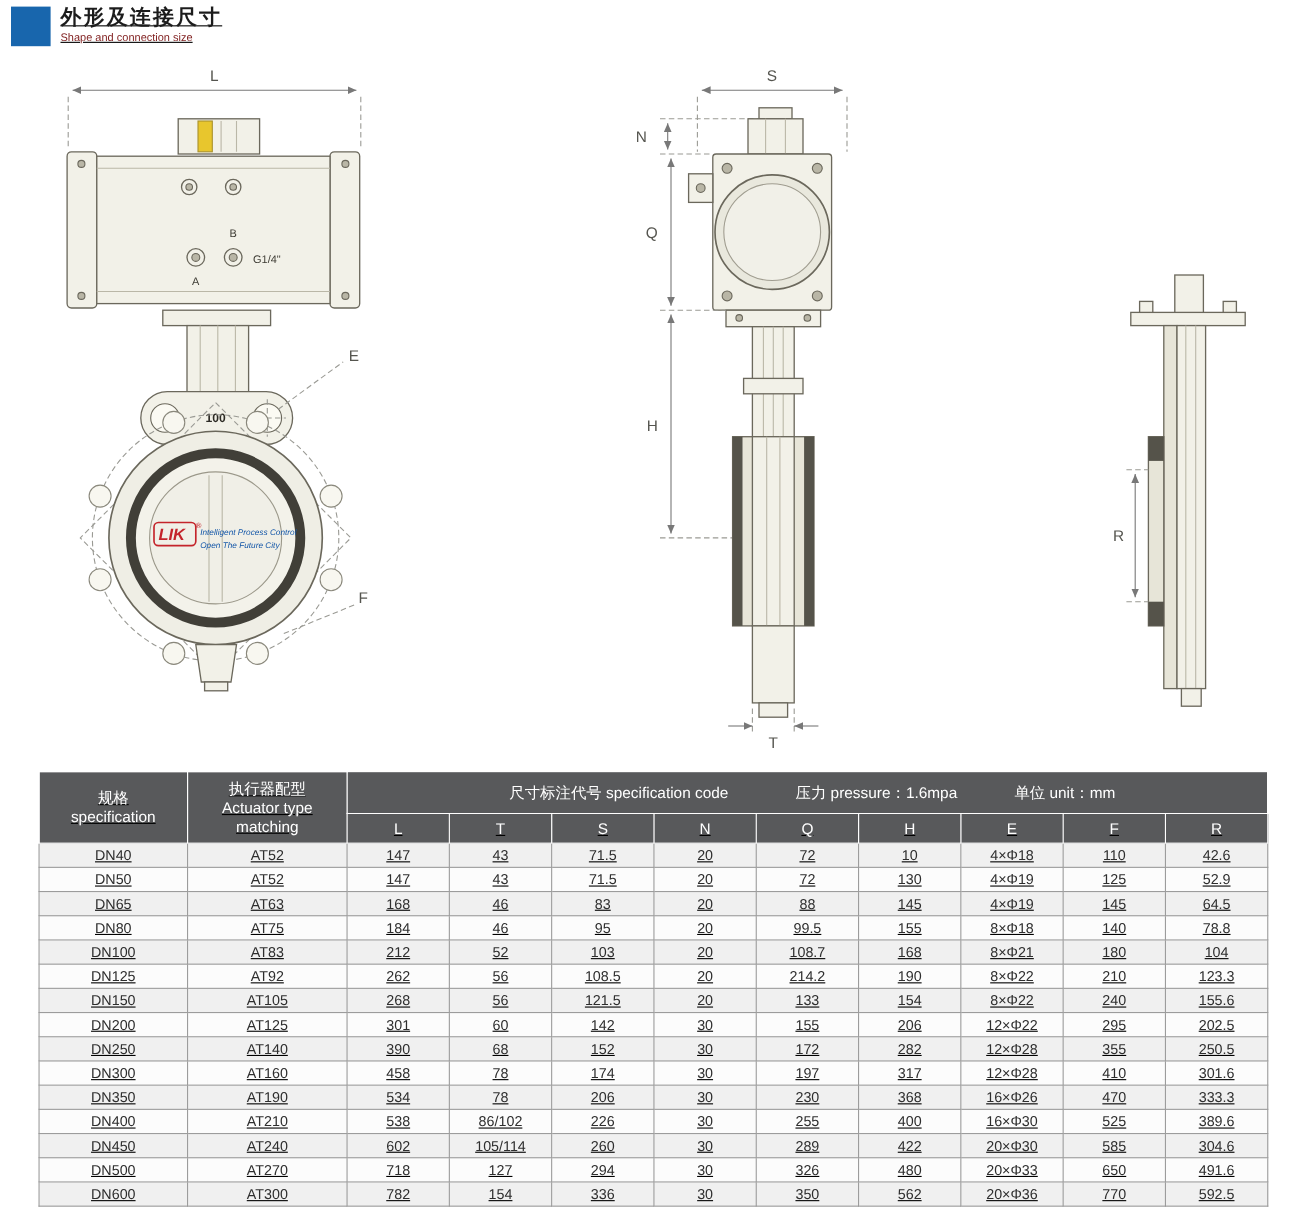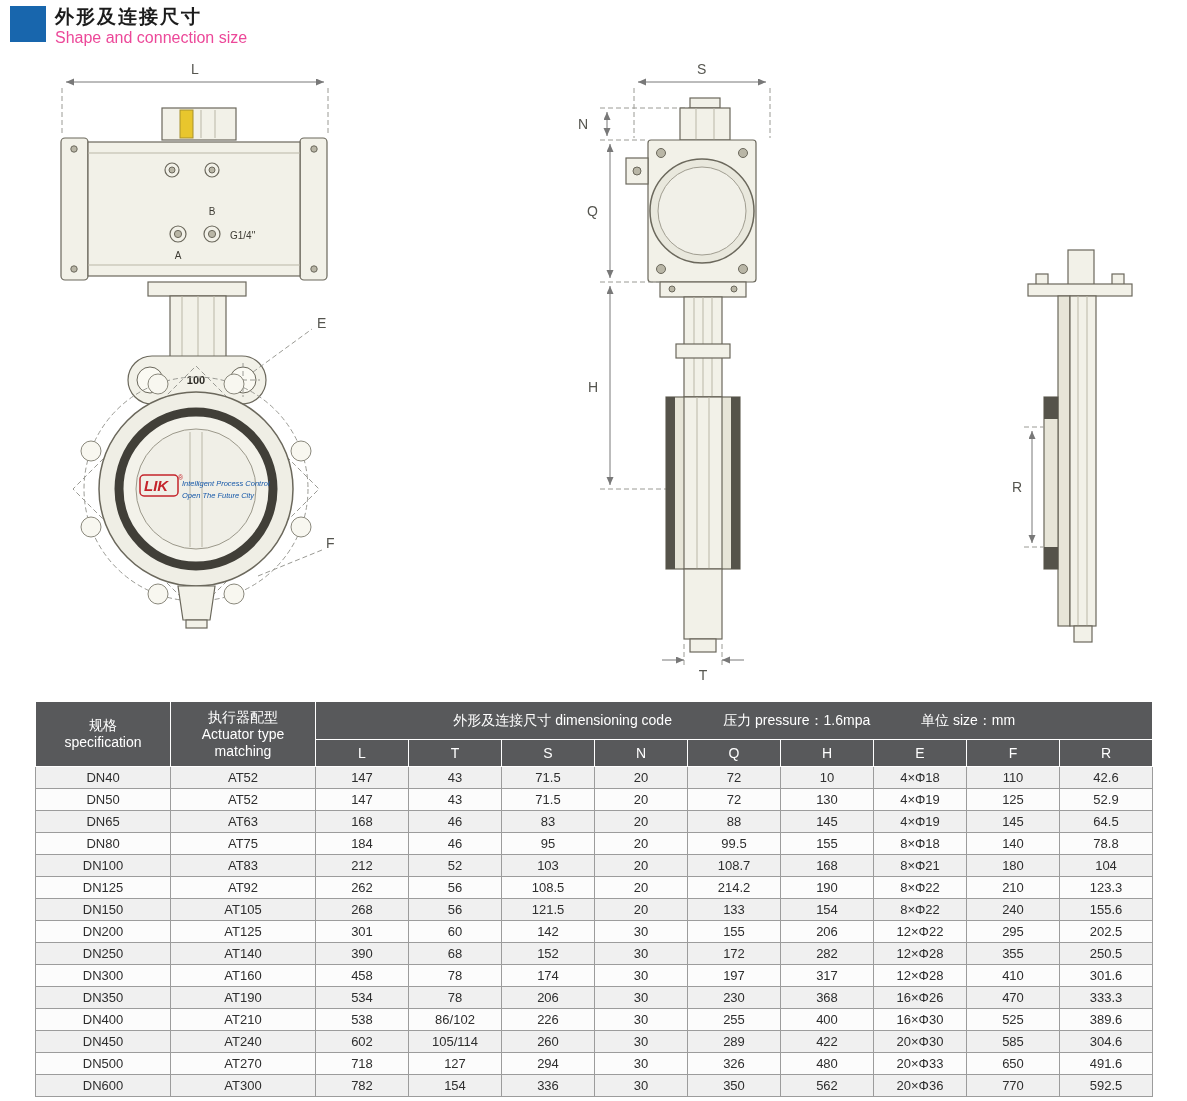--- a/index.html
+++ b/index.html
@@ -1,28 +1,28 @@
 <!DOCTYPE html>
 <html><head>
 <meta charset="utf-8">
 <style>
   html,body { margin:0; padding:0; }
   body {
     width:1187px; height:1101px; overflow:hidden;
     background:#ffffff;
     font-family:"Liberation Sans", sans-serif;
   }
-  .page { position:relative; width:1187px; height:1101px; }
+  .page { position:relative; width:1187px; height:1101px;text-decoration:underline; }
 
   
   .page-header { display:flex; align-items:flex-start; padding:6px 0 0 10px; height:46px; }
   .accent-square { width:36px; height:36px; background:#1866ad; flex:0 0 auto; }
   .titles { margin-left:9px; }
   .title-zh { margin:0; font-size:19px; font-weight:bold; color:#1c1c1c; letter-spacing:2px; line-height:22px; }
-  .title-en { font-size:16px; color:#ec4899; margin-top:1px;text-align:center; }
+  .title-en { font-size:10px; color:#7f1d1d; margin-top:1px; }
 
   
   .drawing-area { width:1187px; height:645px; }
   .part  { fill:#f2f1e8; stroke:#6b685c; stroke-width:1.2; }
   .part2 { fill:#e7e5d8; stroke:#6b685c; stroke-width:1.2; }
   .screw { fill:#b9b6a6; stroke:#6b685c; stroke-width:1; }
   .pline { stroke:#bab7a7; stroke-width:1; }
   .dimline { stroke:#787878; stroke-width:1; }
   .ext, .dash { stroke:#9a9a94; stroke-width:1; stroke-dasharray:5 3; fill:none; }
   .hole { fill:#f8f7f0; stroke:#8a887c; stroke-width:1; }
@@ -276,23 +276,23 @@
         <th rowspan="2" class="th-stack">
           <div>规格</div>
           <div>specification</div>
         </th>
         <th rowspan="2" class="th-stack">
           <div>执行器配型</div>
           <div>Actuator type</div>
           <div>matching</div>
         </th>
         <th colspan="9" class="th-band">
-          <span class="band-code">外形及连接尺寸 dimensioning code</span>
+          <span class="band-code">尺寸标注代号 specification code</span>
           <span class="band-pressure">压力 pressure：1.6mpa</span>
-          <span class="band-unit">单位 size：mm</span>
+          <span class="band-unit">单位 unit：mm</span>
         </th>
       </tr>
       <tr>
         <th>L</th>
         <th>T</th>
         <th>S</th>
         <th>N</th>
         <th>Q</th>
         <th>H</th>
         <th>E</th>

